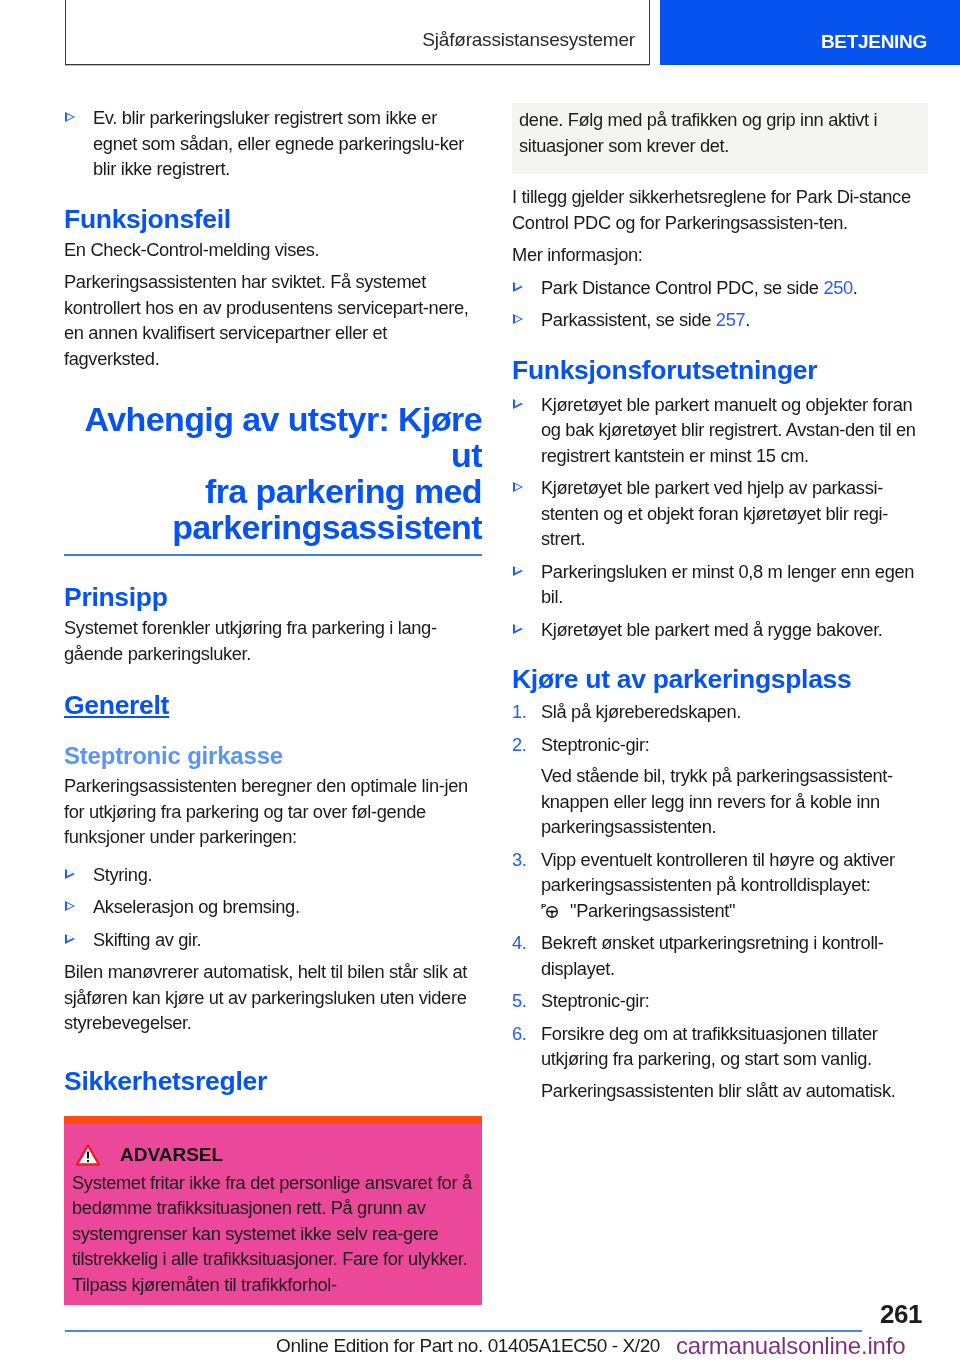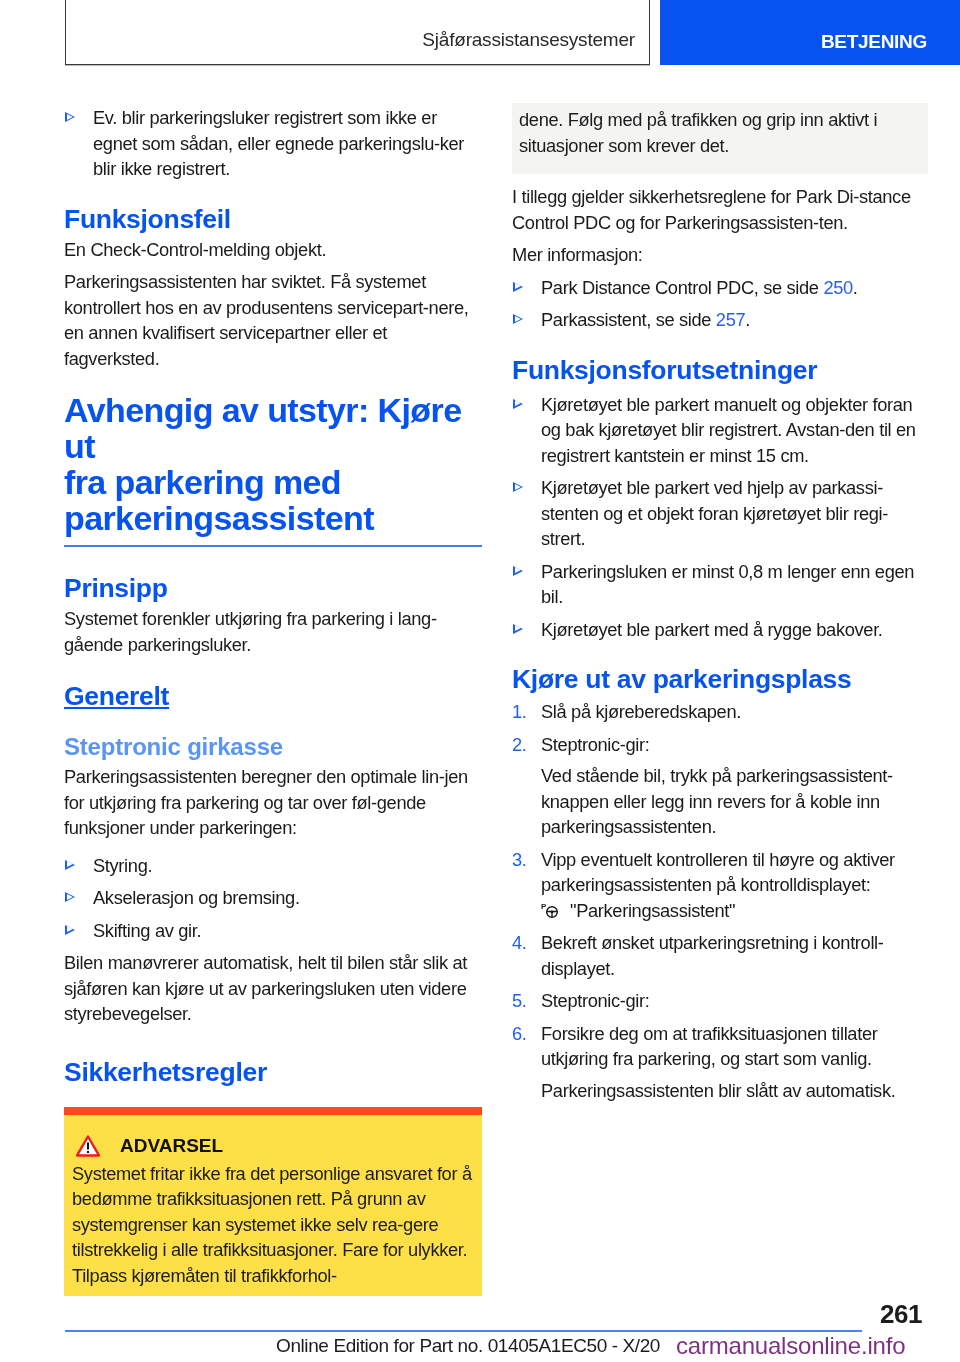--- a/index.html
+++ b/index.html
@@ -51,21 +51,21 @@
   .link { color: #2a5cf2; }
 
   .h2 { font-size: 26.5px; font-weight: bold; color: #0653f0; letter-spacing: -0.3px; line-height: 30px; }
   .h1 { font-size: 34px; font-weight: bold; color: #0653f0; letter-spacing: -0.6px; line-height: 36px; }
   .h3 { font-size: 24px; font-weight: bold; color: #5a95f5; letter-spacing: -0.2px; line-height: 28px; }
 
   .h1-rule { height: 2px; background: #3f7cf0; margin-top: 9px; }
 
   
   .warn {
-    background: #fde047; border-top: 8px solid #ff4a14;
+    background: #ec4899; border-top: 8px solid #ff4a14;
     padding: 20px 8px 8px 8px;
   }
   .warn-head { display: flex; align-items: center; margin-bottom: 4px; margin-left: 4px; }
   .warn-head svg { width: 24px; height: 22px; margin-right: 20px; }
   .warn-title { font-size: 19px; font-weight: bold; color: #111; letter-spacing: 0px; }
   .warn .p { margin-bottom: 0; }
   .warn-cont { background: #f4f4f3; padding: 4px 7px 10px 7px; }
 
   
   .page-num { position: absolute; left: 880px; top: 1299px; font-size: 26px; font-weight: bold; color: #1c1c1c; letter-spacing: -0.5px; }
@@ -83,24 +83,24 @@
   <span class="hdr-tab-label">BETJENING</span>
 </div>
 
 <div class="col left">
   <div class="bullet" style="margin-top:5px;">
     <span class="tri"></span>
     <span>Ev. blir parkeringsluker registrert som ikke er egnet som sådan, eller egnede parkeringslu-ker blir ikke registrert.</span>
   </div>
 
   <div class="h2" style="margin-top:22px; margin-bottom:3px;">Funksjonsfeil</div>
-  <div class="p">En Check-Control-melding objekt.</div>
+  <div class="p">En Check-Control-melding vises.</div>
   <div class="p">Parkeringsassistenten har sviktet. Få systemet kontrollert hos en av produsentens servicepart-nere, en annen kvalifisert servicepartner eller et fagverksted.</div>
 
-  <div style="margin-top:21px;">
+  <div style="margin-top:30px;text-align:right;">
     <div class="h1">Avhengig av utstyr: Kjøre ut</div>
     <div class="h1">fra parkering med</div>
     <div class="h1">parkeringsassistent</div>
   </div>
   <div class="h1-rule"></div>
 
   <div class="h2" style="margin-top:26px; margin-bottom:3px;">Prinsipp</div>
   <div class="p">Systemet forenkler utkjøring fra parkering i lang-gående parkeringsluker.</div>
 
   <div class="h2" style="margin-top:24px;text-decoration:underline;">Generelt</div>

